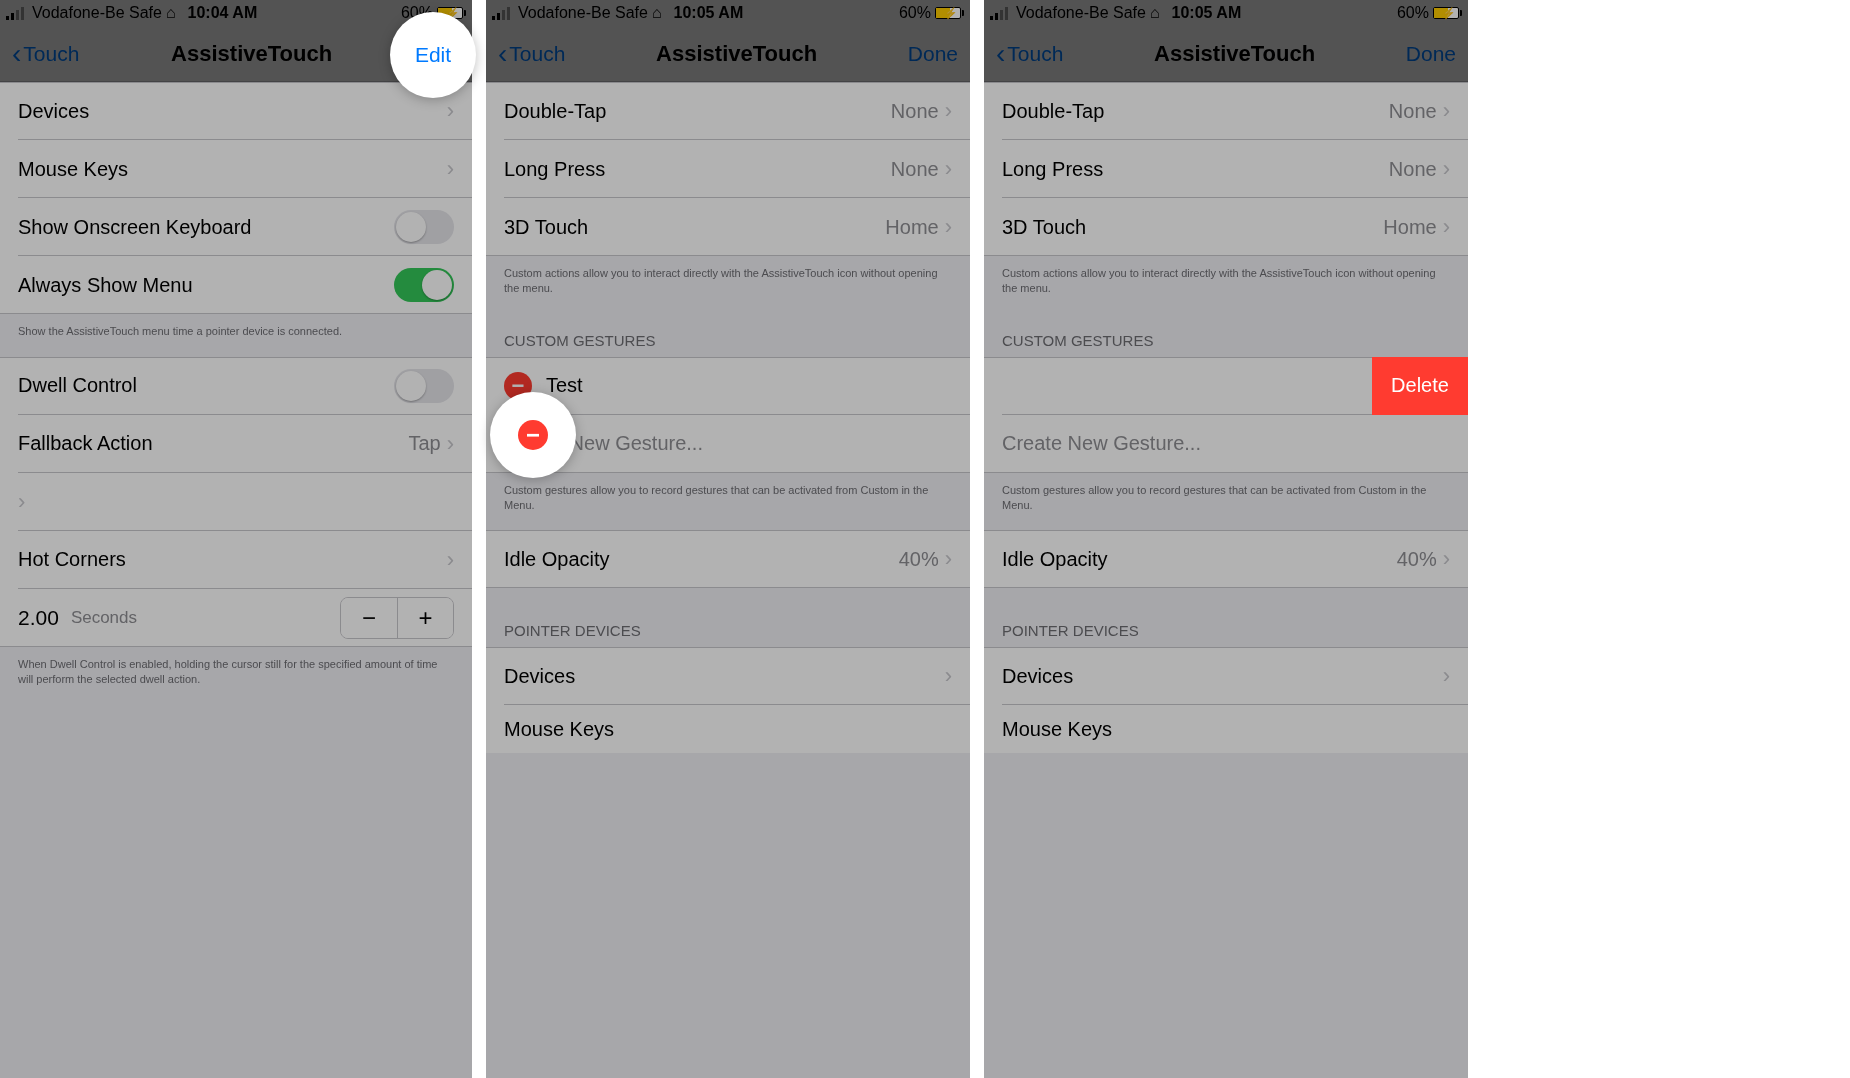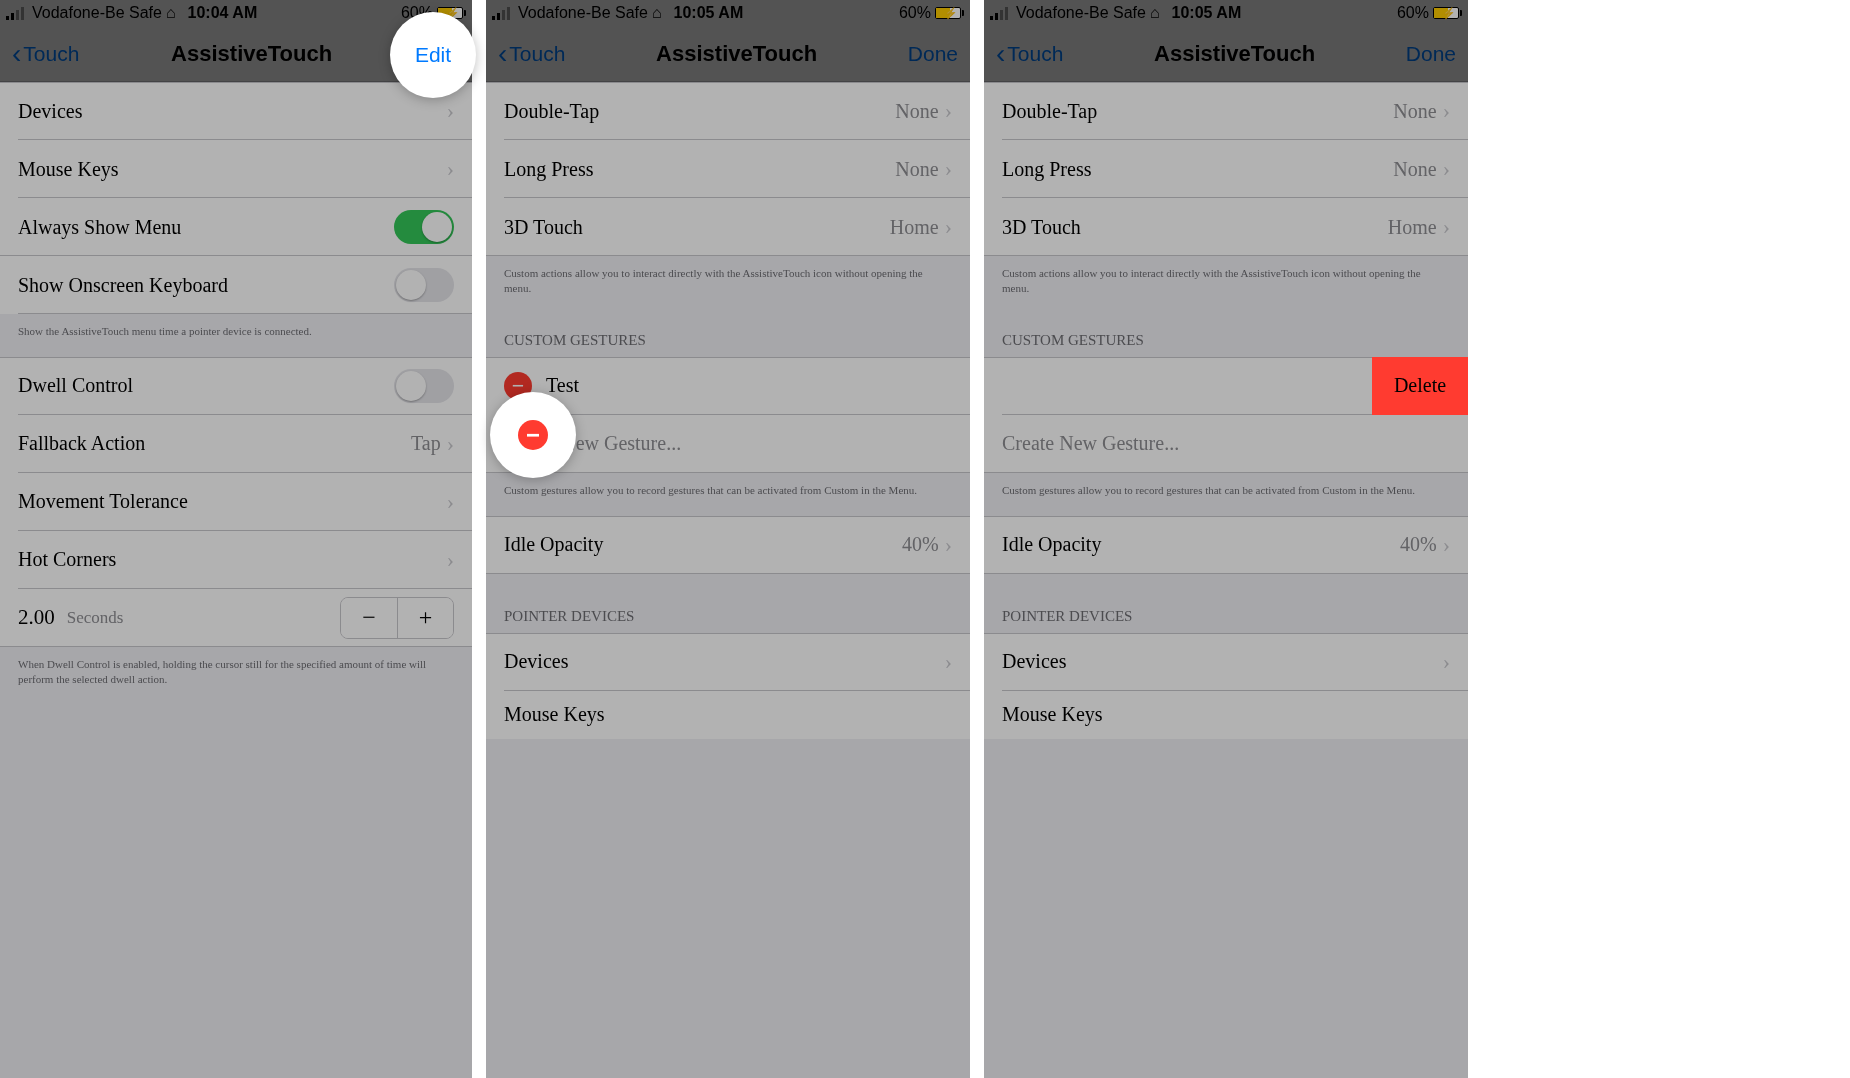--- a/index.html
+++ b/index.html
@@ -35,21 +35,21 @@
   .status .batt-tip{ width:2px; height:6px; background:#000; margin-left:1px; border-radius:0 1px 1px 0;}
 
   
   .nav { height:56px; display:flex; align-items:center; justify-content:space-between; padding:0 12px; background:#f7f7f8; border-bottom:1px solid #c8c7cc; font-size:21px;}
   .nav .back { display:flex; align-items:center; color:#007aff; gap:2px;}
   .nav .back .chev { font-size:28px; line-height:1; font-weight:300;}
   .nav .title { font-weight:600; color:#000; font-size:22px;}
   .nav .action { color:#007aff; font-size:21px;}
 
   
-  .list { flex:1; overflow:hidden; background:#efeff4; font-size:20px; color:#000;font-family:Liberation Serif, serif;}
+  .list { flex:1; overflow:hidden; background:#efeff4; font-size:20px; color:#000;}
   .group-header { padding:18px 18px 8px; font-size:15px; color:#6d6d72; text-transform:none;}
   .group-footer { padding:10px 18px 18px; font-size:11px; color:#6d6d72; line-height:1.35;}
   .cell { background:#fff; min-height:58px; display:flex; align-items:center; padding:0 18px; position:relative;}
   .cell + .cell { }
   .cell .sep { position:absolute; left:18px; right:0; bottom:0; height:1px; background:#c8c7cc;}
   .cell.first-top::before { content:""; position:absolute; left:0; right:0; top:0; height:1px; background:#c8c7cc;}
   .cell.last-bot::after { content:""; position:absolute; left:0; right:0; bottom:0; height:1px; background:#c8c7cc;}
   .cell .label { flex:1; color:#000;}
   .cell .value { color:#8e8e93; font-size:20px; margin-right:6px;}
   .cell .chevr { color:#c7c7cc; font-size:22px; font-weight:300;}
@@ -63,21 +63,21 @@
   .switch.on .knob{ left:28px;}
 
   
   .stepper { display:flex; border:1px solid #c8c7cc; border-radius:8px; overflow:hidden; background:#fff;}
   .stepper button{ width:56px; height:40px; background:#fff; border:none; font-size:24px; color:#000;}
   .stepper button + button{ border-left:1px solid #c8c7cc;}
   .cell .seconds-val{ font-size:21px; margin-right:12px;}
   .cell .seconds-label{ color:#8e8e93; font-size:17px; flex:1;}
 
   
-  .delete-btn { position:absolute; right:0; top:0; bottom:0; width:96px; background:#ff3b30; color:#000000; display:flex; align-items:center; justify-content:center; font-size:20px; z-index:5;}
+  .delete-btn { position:absolute; right:0; top:0; bottom:0; width:96px; background:#ff3b30; color:#ffffff; display:flex; align-items:center; justify-content:center; font-size:20px; z-index:5;}
   .cell.shifted .label{ transform:translateX(-76px);}
   .cell.shifted { overflow:hidden;}
 
   
   .spotlight { position:absolute; width:86px; height:86px; border-radius:50%; background:#fff; z-index:10; box-shadow:0 2px 12px rgba(0,0,0,0.25); display:flex; align-items:center; justify-content:center; font-size:21px; color:#007aff;}
   .spotlight .minus-ico{ width:30px; height:30px; border-radius:50%; background:#ff3b30; color:#fff; display:flex; align-items:center; justify-content:center; font-size:24px; font-weight:700;}
   .spotlight.s-edit { top:12px; right:-4px; }
   .spotlight.s-minus{ top:392px; left:4px; }
 
   
@@ -129,50 +129,49 @@
       <div class="cell first-top">
         <span class="label">Devices</span>
         <span class="chevr">›</span>
           <span class="sep"></span>
       </div>
       <div class="cell">
         <span class="label">Mouse Keys</span>
         <span class="chevr">›</span>
           <span class="sep"></span>
       </div>
+      <div class="cell">
+        <span class="label">Show Onscreen Keyboard</span>
+        <span class="switch">
+            <span class="knob"></span>
+          </span>
+          <span class="sep"></span>
+      </div>
       <div class="cell last-bot">
         <span class="label">Always Show Menu</span>
         <span class="switch on">
             <span class="knob"></span>
           </span>
       </div>
-      <div class="cell">
-        <span class="label">Show Onscreen Keyboard</span>
-        <span class="switch">
-            <span class="knob"></span>
-          </span>
-          <span class="sep"></span>
-      </div>
       <div class="group-footer">Show the AssistiveTouch menu time a pointer device is connected.</div>
 
       <div class="cell first-top">
         <span class="label">Dwell Control</span>
         <span class="switch">
             <span class="knob"></span>
           </span>
           <span class="sep"></span>
       </div>
       <div class="cell">
         <span class="label">Fallback Action</span>
         <span class="value">Tap</span>
         <span class="chevr">›</span>
           <span class="sep"></span>
       </div>
       <div class="cell">
-        <span class="label">Movement Tolerance</span>
         <span class="chevr">›</span>
           <span class="sep"></span>
       </div>
       <div class="cell">
         <span class="label">Hot Corners</span>
         <span class="chevr">›</span>
           <span class="sep"></span>
       </div>
       <div class="cell last-bot">
         <span class="seconds-val">2.00</span>

